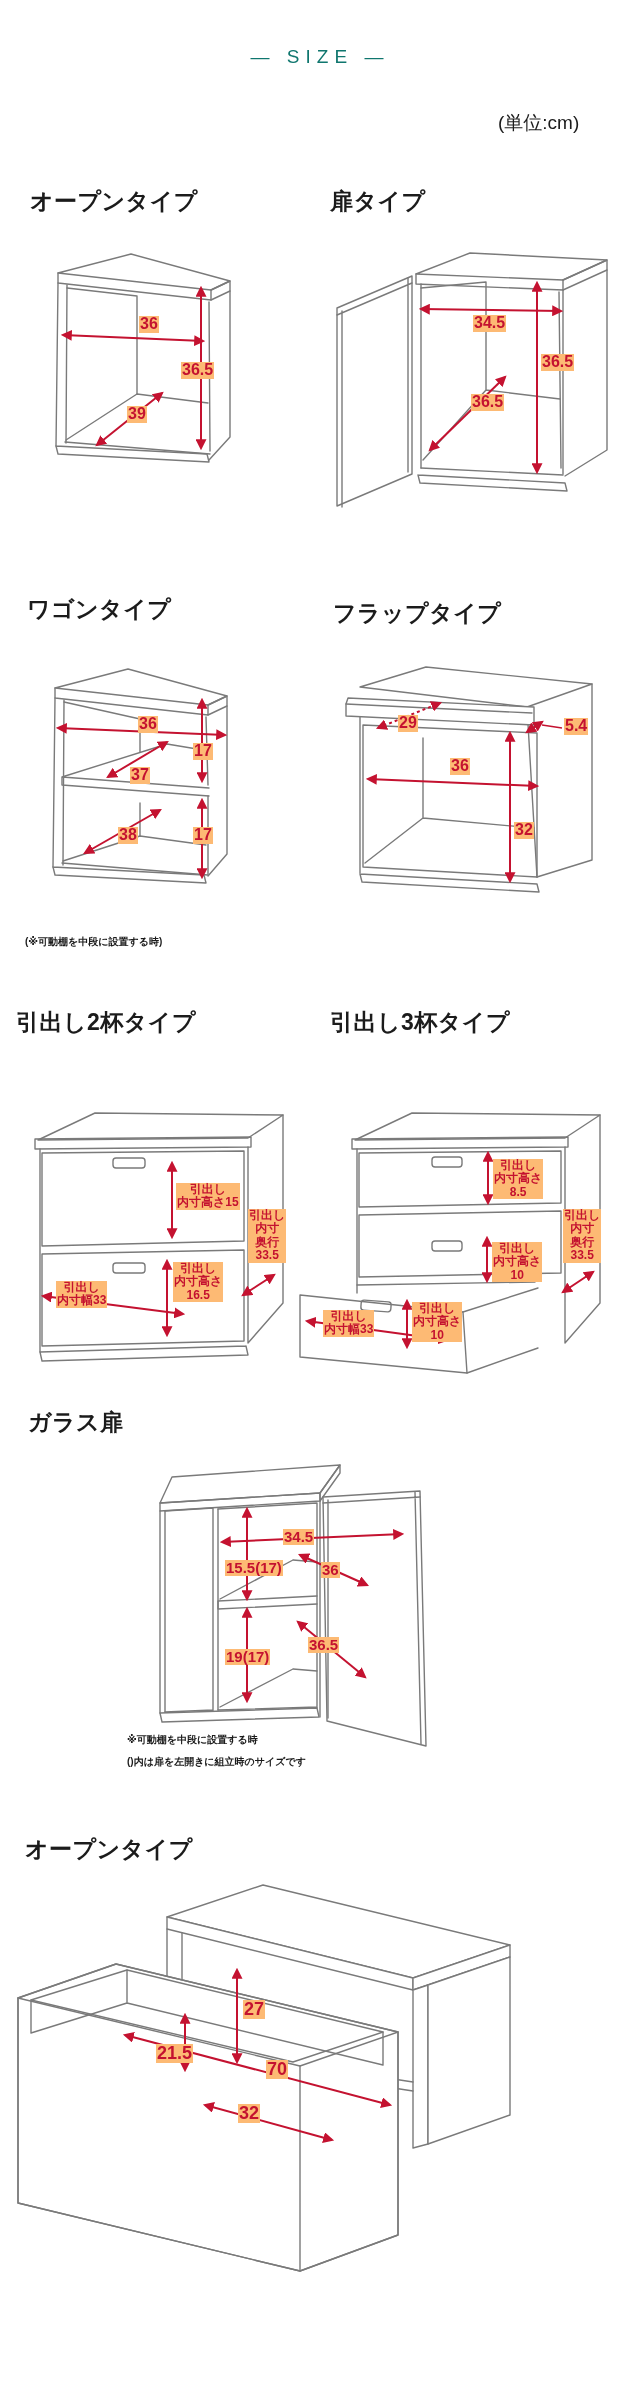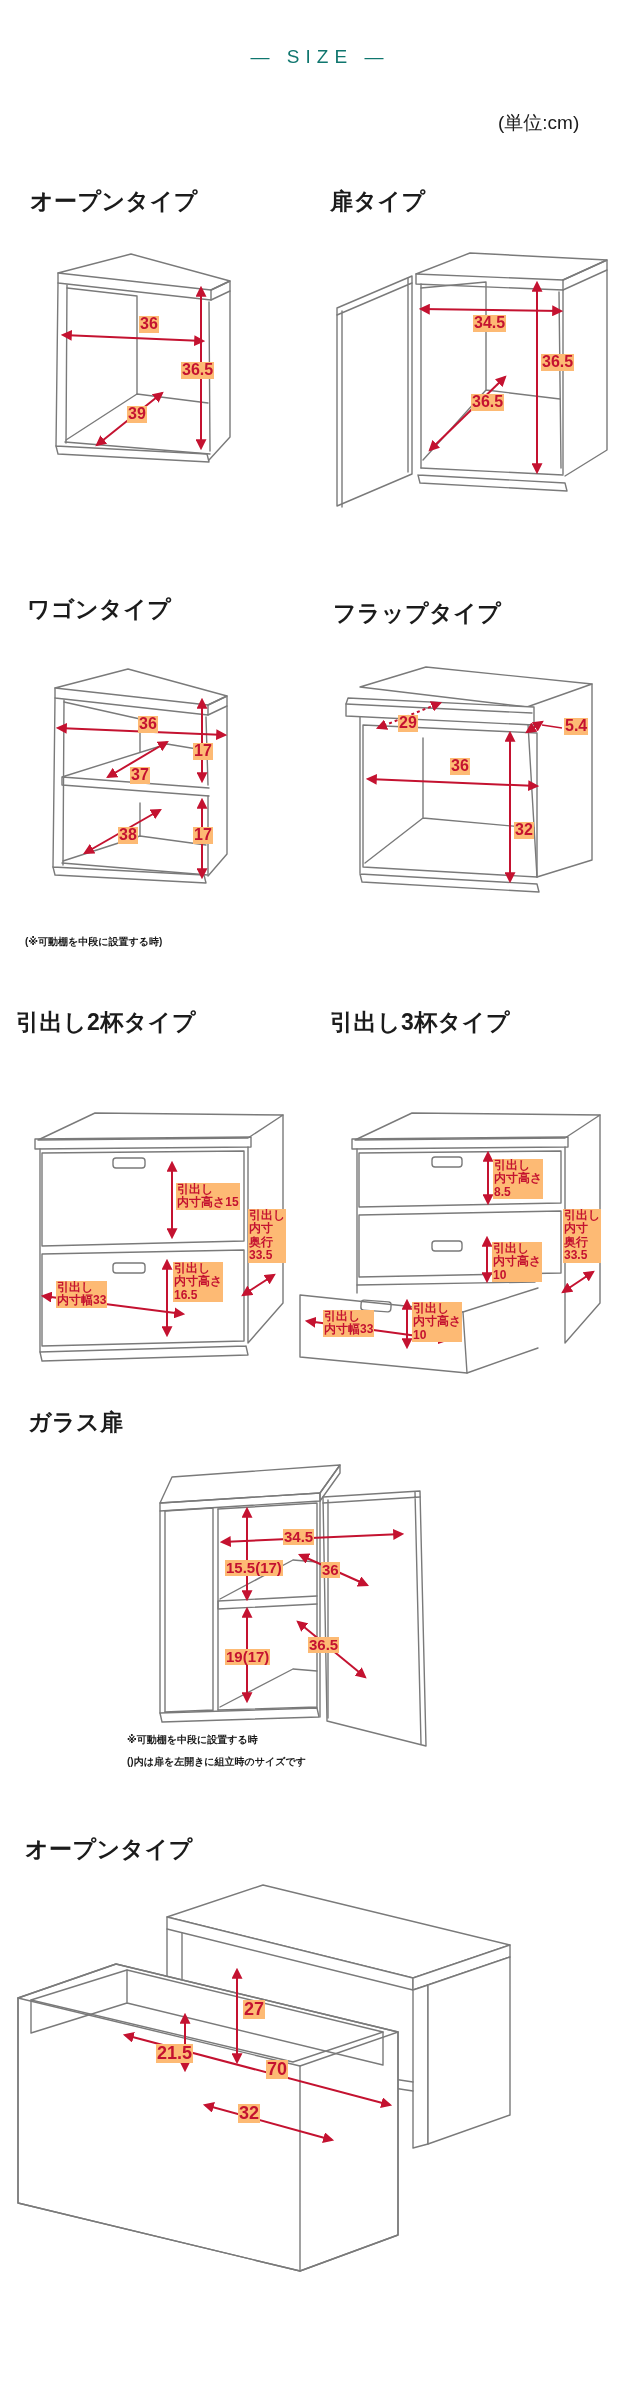--- a/index.html
+++ b/index.html
@@ -10,21 +10,21 @@
   .unit{position:absolute;left:498px;top:110px;font-size:19px;font-weight:normal;}
   .h{position:absolute;font-size:23px;font-weight:bold;letter-spacing:0.5px;}
   .note{position:absolute;font-size:10px;font-weight:600;line-height:22px;white-space:pre-line;}
   .fig{position:absolute;}
   .fig svg{position:absolute;left:0;top:0;overflow:visible;}
   .ln{stroke:#7a7a7a;fill:none;stroke-width:1.4;stroke-linecap:round;stroke-linejoin:round;}
   .wf{fill:#ffffff;stroke:#7a7a7a;stroke-width:1.4;stroke-linejoin:round;}
   .rd{stroke:#c41230;fill:none;stroke-width:2;}
   .dim{position:absolute;color:#c41230;font-weight:bold;font-size:16px;line-height:1.05;
        white-space:pre-line;background:#fdba74;padding:0 1px;}
-  .dim.sm{font-size:12px;line-height:1.12;}
+  .dim.sm{font-size:12px;line-height:1.12;text-align:center;}
   .dim.md{font-size:15px;}
   .dim.lg{font-size:18px;}
 </style>
 </head>
 <body>
 
 <div class="title">— SIZE —</div>
 <div class="unit">(単位:cm)</div>
 
 <div class="h" style="left:30px;top:186px">オープンタイプ</div>

